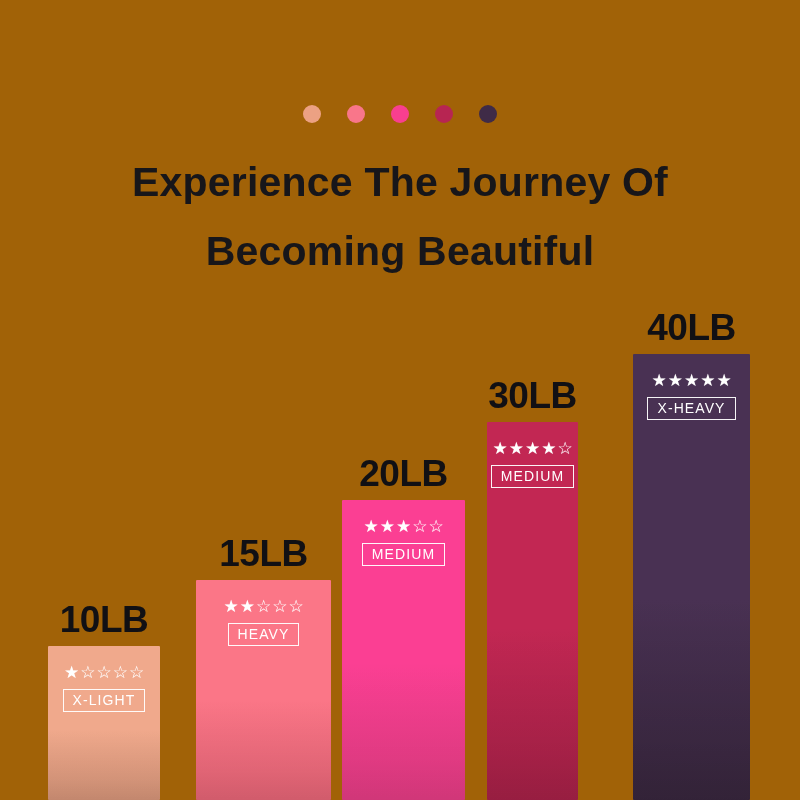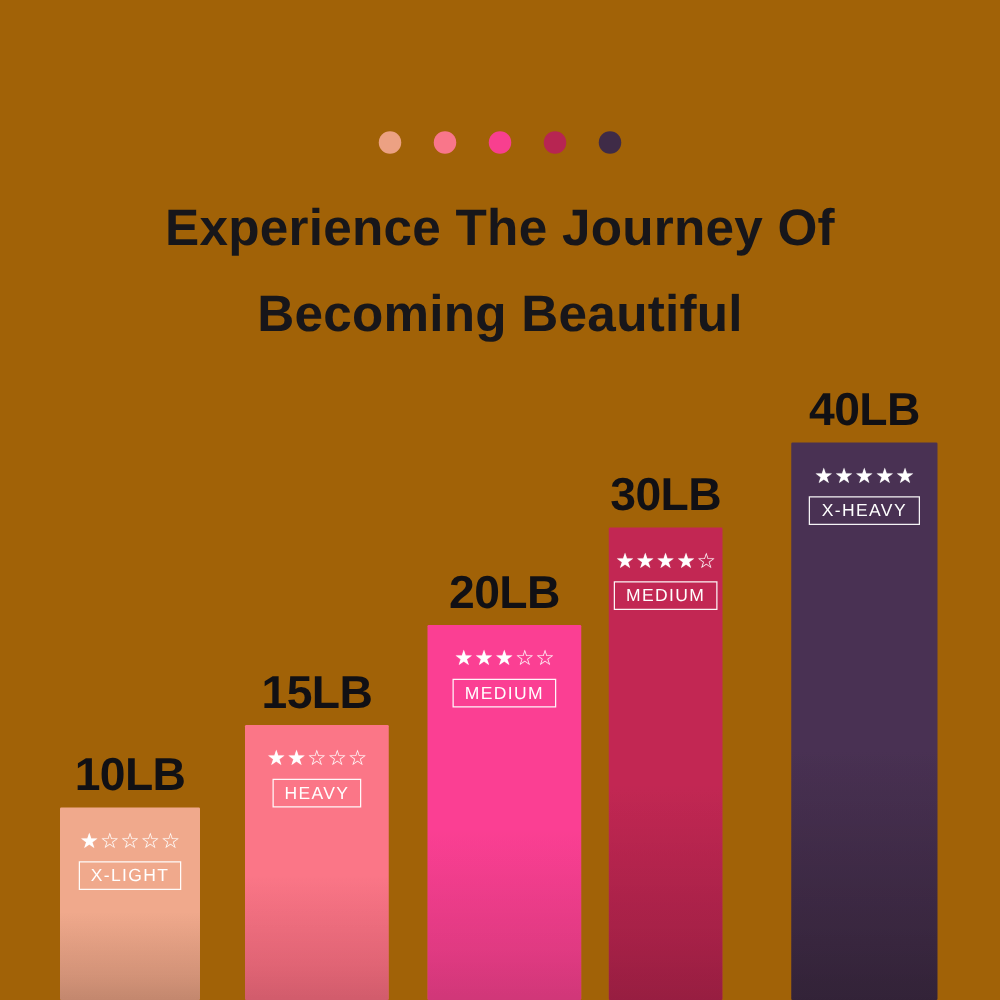--- a/index.html
+++ b/index.html
@@ -168,21 +168,21 @@
           <div class="stars">
             <span class="star">★</span>
             <span class="star">☆</span>
             <span class="star">☆</span>
             <span class="star">☆</span>
             <span class="star">☆</span>
           </div>
           <div class="tier-box">X-LIGHT</div>
         </div>
       </div>
-      <div class="bar-group" style="left: 196px; width: 115px; height: 272px;">
+      <div class="bar-group" style="left: 196px; width: 115px; height: 272px; padding-left: 20px;">
         <div class="weight-label" style="bottom: 228px;">15LB</div>
         <div class="bar" style="height: 220px; background: linear-gradient(rgb(251, 118, 135) 0%, rgb(251, 118, 135) 55%, rgb(249, 109, 128) 100%);">
           <div class="bar-sheen"></div>
         </div>
         <div class="bar-content" style="bottom: 154px;">
           <div class="stars">
             <span class="star">★</span>
             <span class="star">★</span>
             <span class="star">☆</span>
             <span class="star">☆</span>

